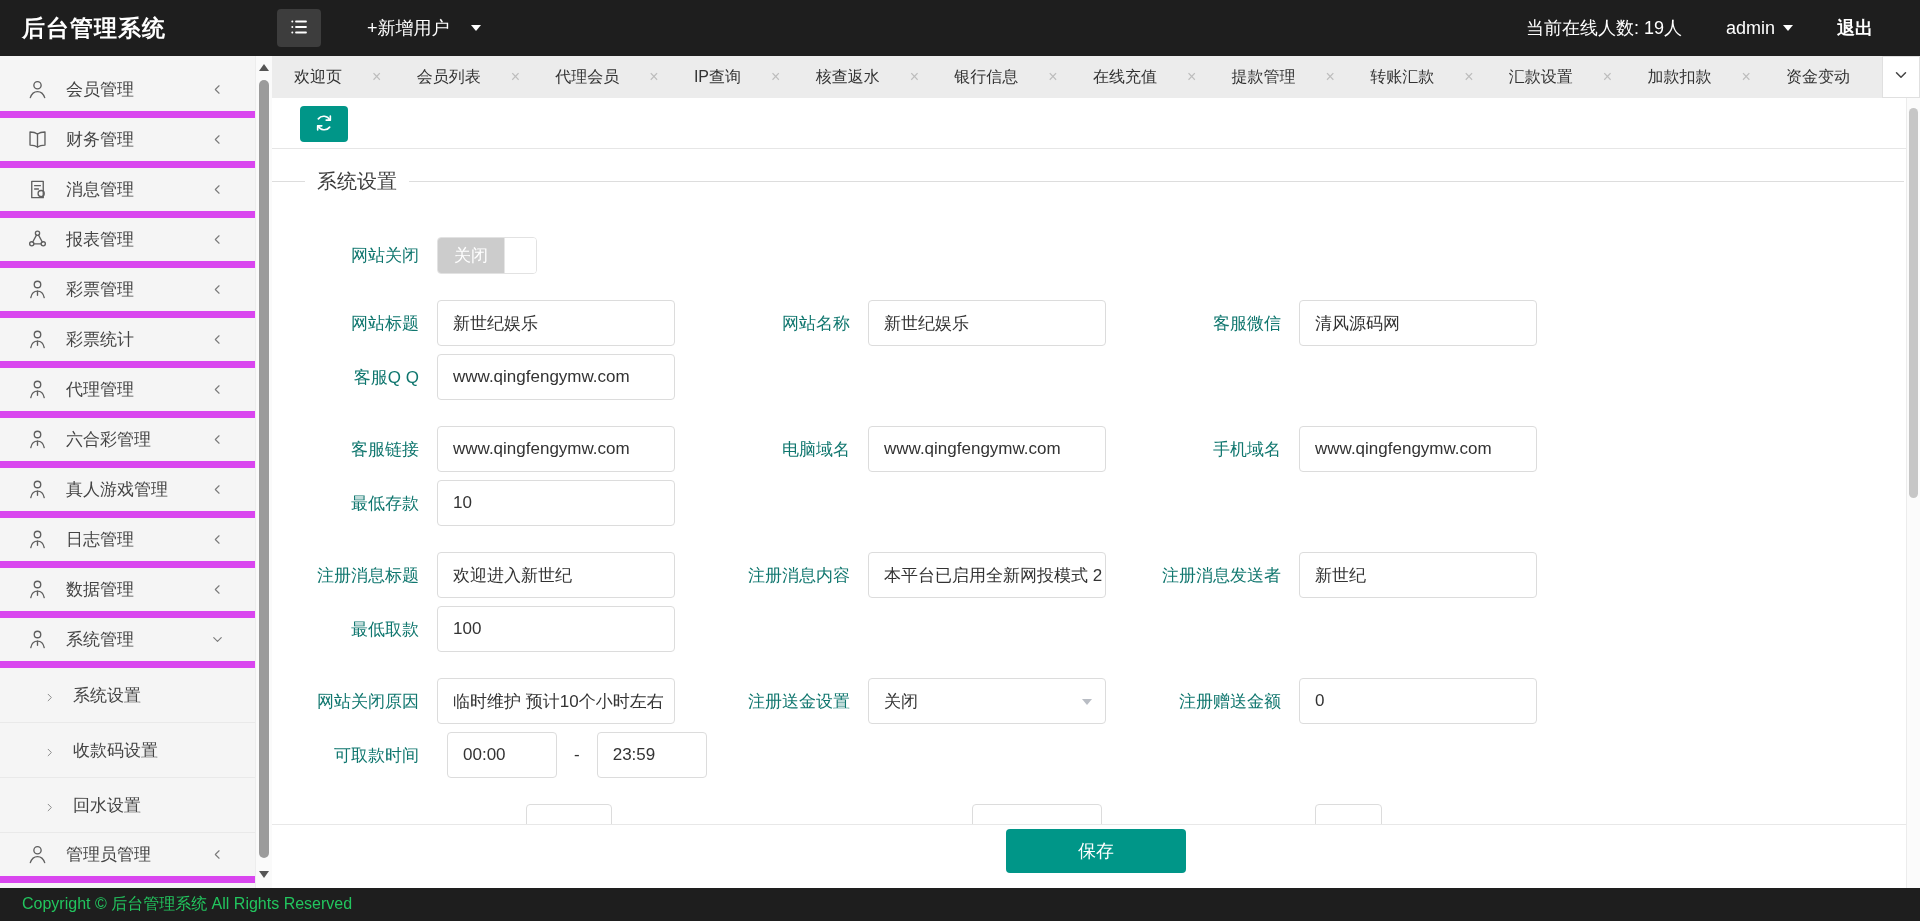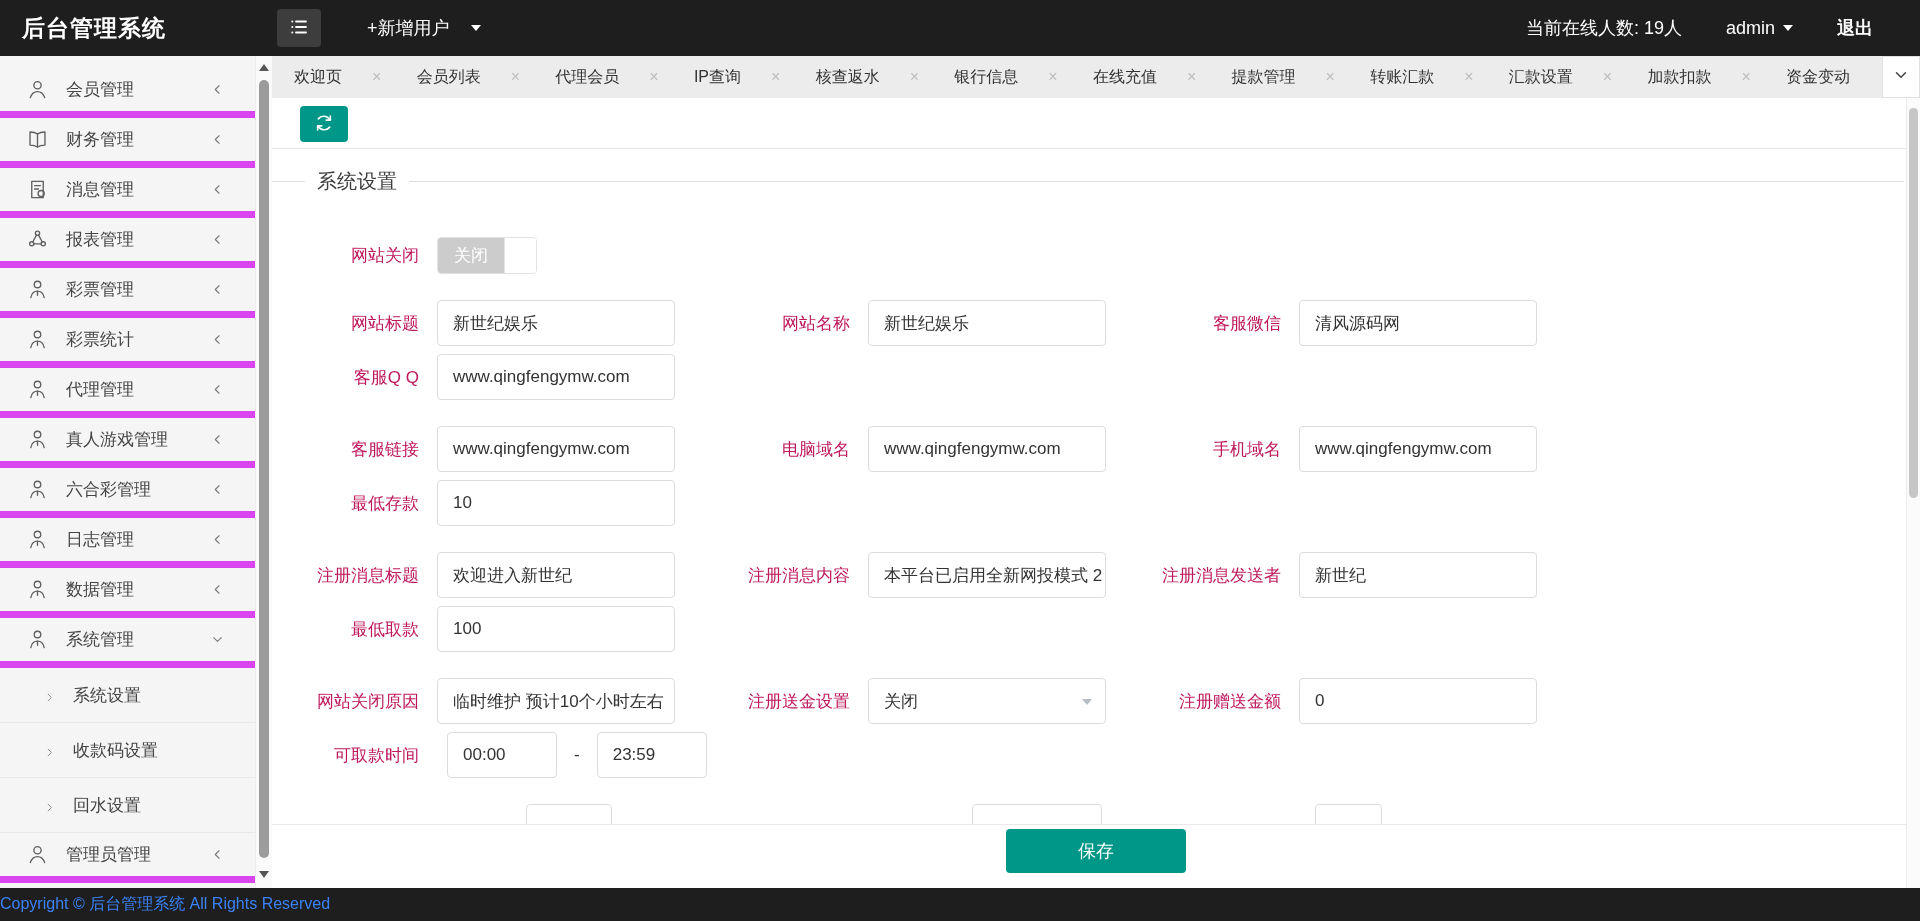--- a/index.html
+++ b/index.html
@@ -59,21 +59,21 @@
              display:flex; align-items:center; justify-content:center; cursor:pointer; }
   .refresh svg { width:22px; height:22px; fill:none; stroke:#fff; stroke-width:1.8; stroke-linecap:round; stroke-linejoin:round; }
   .divider { height:1px; background:#e6e6e6; }
 
   .legend-row { display:flex; align-items:center; margin-top:19px; padding-right:16px; }
   .legend-row .line { height:1px; background:#ddd; }
   .legend-row .line.short { width:33px; }
   .legend-row .line.grow { flex:1; }
   .legend-text { font-size:20px; color:#3d3d3d; margin:0 12px; }
 
-  .lbl { text-align:right; padding-right:18px; font-size:17px; color:#be185d; flex:none; white-space:nowrap; }
+  .lbl { text-align:right; padding-right:18px; font-size:17px; color:#0f766e; flex:none; white-space:nowrap; }
   .w1 { width:165px; } .w2 { width:193px; }
 
   .toggle-row { display:flex; align-items:center; margin-top:42px; height:37px; }
   .switch { width:100px; height:37px; border:1px solid #e2e2e2; border-radius:4px; overflow:hidden;
             display:flex; cursor:pointer; background:#fff; }
   .t-on { flex:0 0 66px; background:#cccccc; color:#fff; font-size:17px; display:flex; align-items:center; justify-content:center; }
   .t-knob { flex:1; background:#fff; border-left:1px solid #e6e6e6; }
 
   .form { margin-top:26px; }
   .frow { display:flex; align-items:center; height:46px; margin-bottom:8px; }
@@ -89,22 +89,22 @@
 
   .partial-row { position:absolute; left:0; right:14px; bottom:0; height:20px; overflow:hidden; }
   .pbox { position:absolute; top:0; height:40px; border:1px solid #dcdcdc; border-radius:4px; background:#fff; }
 
   .savebar { height:64px; flex:none; background:#fff; border-top:1px solid #e8e8e8;
              display:flex; align-items:flex-start; justify-content:center; padding-top:4px; }
   .save { width:180px; height:44px; background:#009688; color:#fff; font-size:18px;
           border:none; border-radius:4px; cursor:pointer; }
 
   
-  .footer { height:33px; background:#1e1e1e; color:#3b82f6; font-size:16px;
-            display:flex; align-items:center; flex:none; }
+  .footer { height:33px; background:#1e1e1e; color:#22c55e; font-size:16px;
+            display:flex; align-items:center; padding-left:22px; flex:none; }
 </style>
 </head>
 <body>
 
 <div class="app">
 
   <div class="header">
     <div class="brand">后台管理系统</div>
     <button class="hamburger">
       <span><svg viewBox="0 0 24 24" width="24" height="24">
@@ -208,32 +208,32 @@
           <span class="chev"><svg viewBox="0 0 24 24">
               <path d="M14.5 6L8.5 12l6 6"></path>
             </svg></span>
         </div>
         <div class="side-item">
           <span class="micon"><svg viewBox="0 0 24 24">
               <circle cx="12" cy="6.8" r="3.4"></circle>
               <path d="M5 20.5c.9-4.5 3.8-6.8 7-6.8s6.1 2.3 7 6.8"></path>
               <path d="M12 13.7v4.4"></path>
             </svg></span>
+          <span>六合彩管理</span>
+          <span class="chev"><svg viewBox="0 0 24 24">
+              <path d="M14.5 6L8.5 12l6 6"></path>
+            </svg></span>
+        </div>
+        <div class="side-item">
+          <span class="micon"><svg viewBox="0 0 24 24">
+              <circle cx="12" cy="6.8" r="3.4"></circle>
+              <path d="M5 20.5c.9-4.5 3.8-6.8 7-6.8s6.1 2.3 7 6.8"></path>
+              <path d="M12 13.7v4.4"></path>
+            </svg></span>
           <span>真人游戏管理</span>
-          <span class="chev"><svg viewBox="0 0 24 24">
-              <path d="M14.5 6L8.5 12l6 6"></path>
-            </svg></span>
-        </div>
-        <div class="side-item">
-          <span class="micon"><svg viewBox="0 0 24 24">
-              <circle cx="12" cy="6.8" r="3.4"></circle>
-              <path d="M5 20.5c.9-4.5 3.8-6.8 7-6.8s6.1 2.3 7 6.8"></path>
-              <path d="M12 13.7v4.4"></path>
-            </svg></span>
-          <span>六合彩管理</span>
           <span class="chev"><svg viewBox="0 0 24 24">
               <path d="M14.5 6L8.5 12l6 6"></path>
             </svg></span>
         </div>
         <div class="side-item">
           <span class="micon"><svg viewBox="0 0 24 24">
               <circle cx="12" cy="6.8" r="3.4"></circle>
               <path d="M5 20.5c.9-4.5 3.8-6.8 7-6.8s6.1 2.3 7 6.8"></path>
               <path d="M12 13.7v4.4"></path>
             </svg></span>

